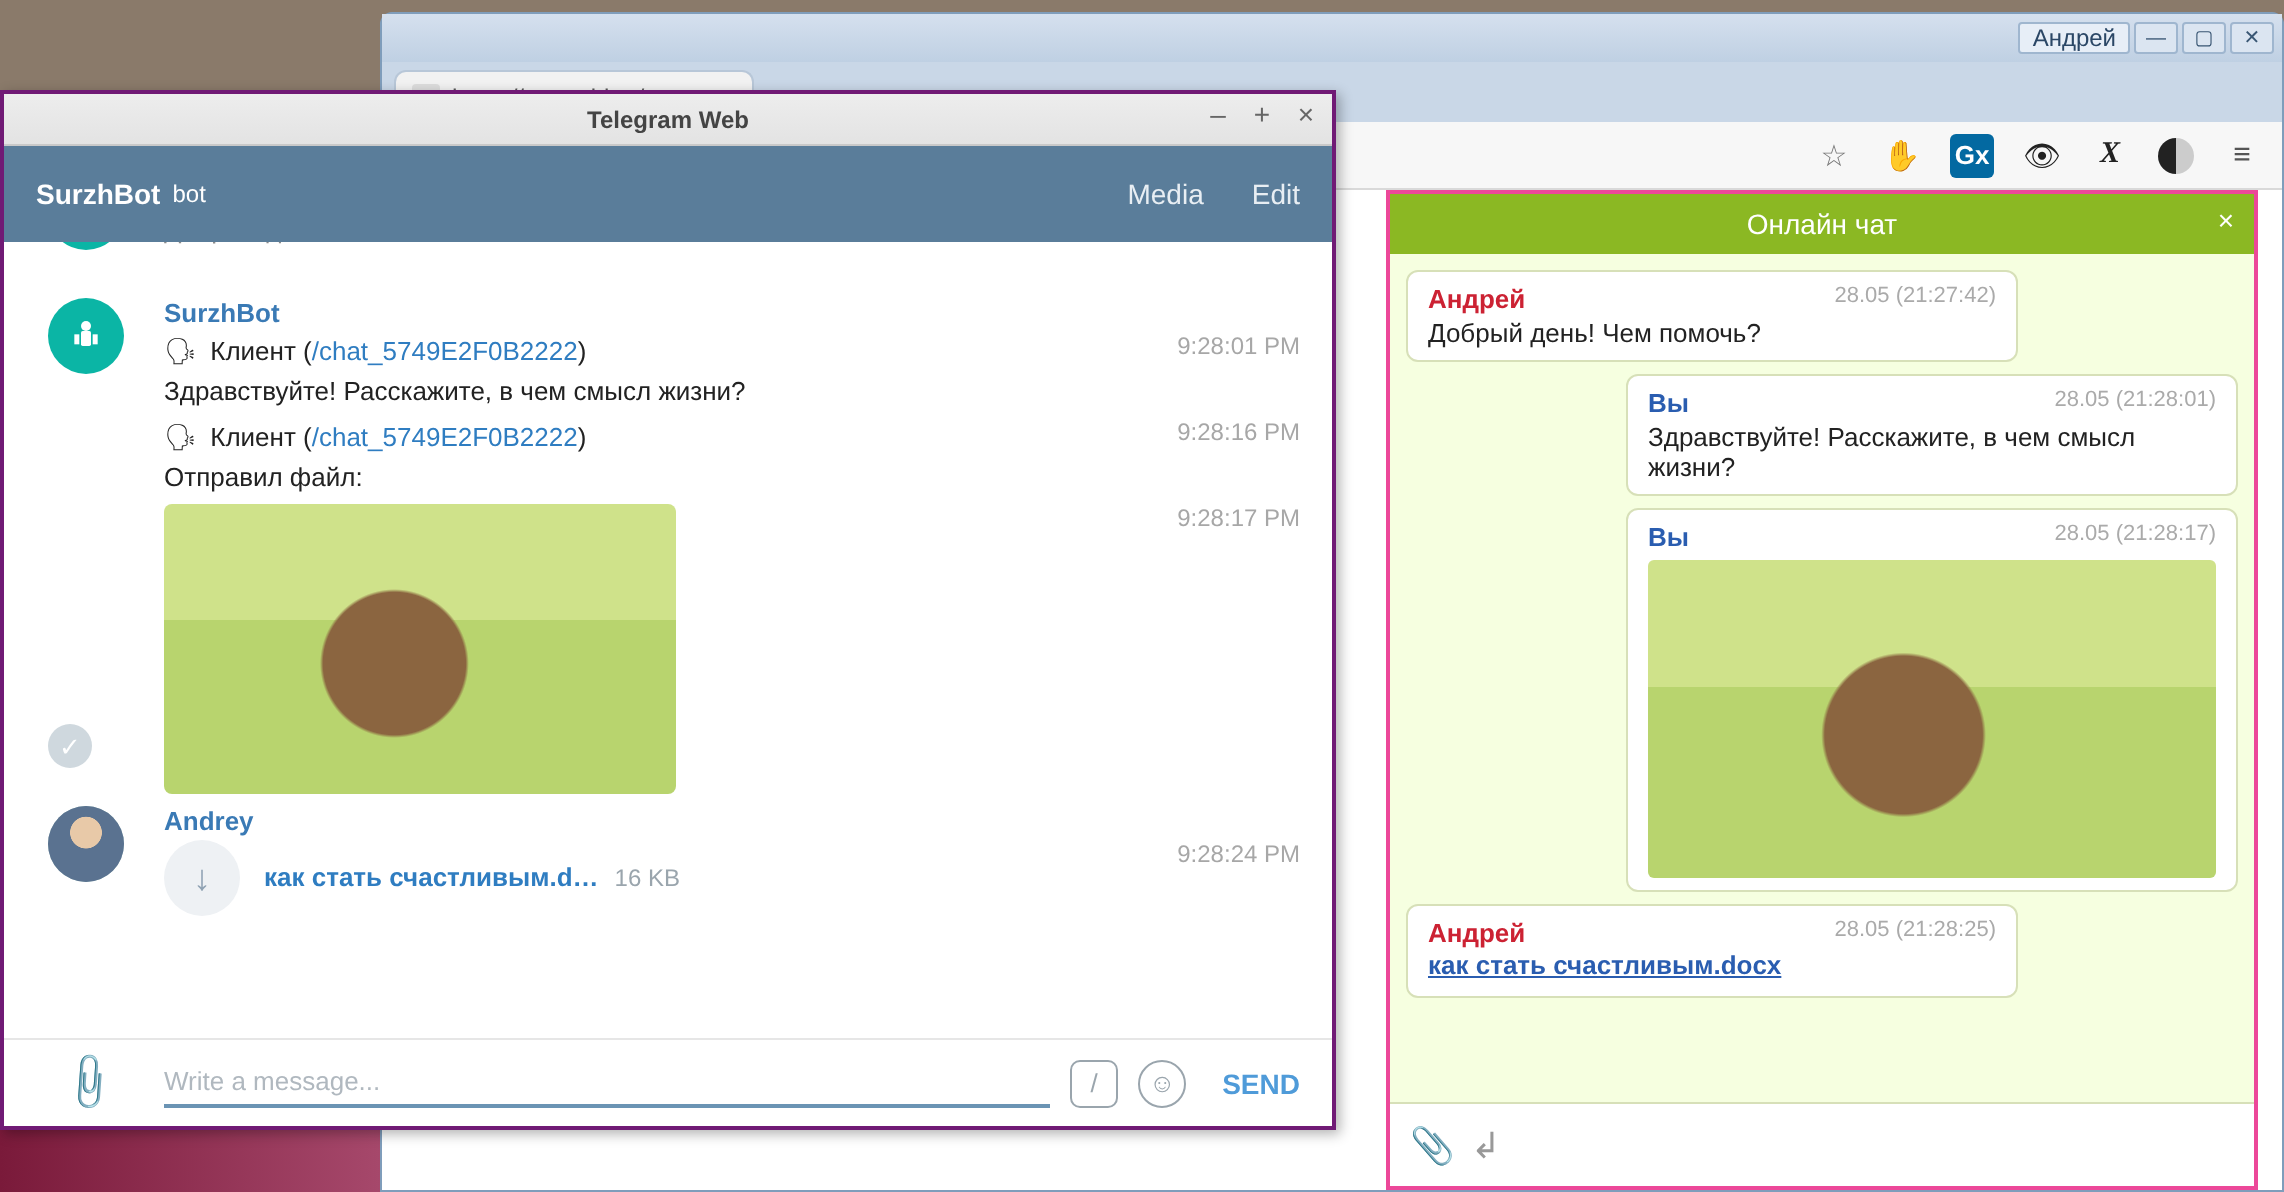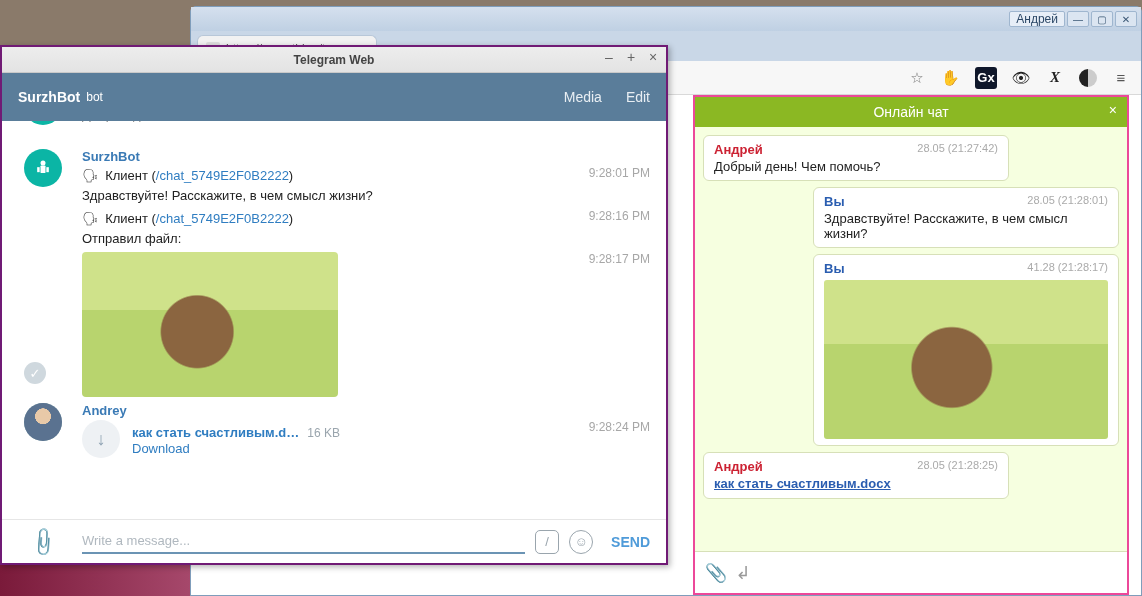--- a/index.html
+++ b/index.html
@@ -10,21 +10,21 @@
 .browser-titlebar { height: 24px; background: linear-gradient(#d5e0ee,#bfd0e3); display: flex; justify-content: flex-end; align-items: center; padding: 0 4px; gap: 2px; }
 .browser-user { font-size: 12px; color: #2b4766; padding: 0 6px; background: #e7eef7; border: 1px solid #9fb6cf; border-radius: 2px; height: 16px; line-height: 14px; }
 .win-btn { width: 22px; height: 16px; background: #dbe5f1; border: 1px solid #9fb6cf; border-radius: 2px; display: flex; align-items: center; justify-content: center; font-size: 10px; color: #3a5774; cursor: pointer; }
 .browser-tabbar { height: 30px; background: #c9d7e7; display: flex; align-items: flex-end; padding-left: 6px; }
 .browser-tab { height: 26px; background: #f2f2f2; border-radius: 6px 6px 0 0; min-width: 180px; display: flex; align-items: center; padding: 0 8px; font-size: 12px; color: #555; border: 1px solid #b8c7d8; border-bottom: none; }
 .browser-tab .favicon { width: 14px; height: 14px; background: #ddd; border-radius: 2px; margin-right: 6px; }
 .browser-toolbar { height: 34px; background: #f7f7f7; border-bottom: 1px solid #d9d9d9; display: flex; align-items: center; justify-content: flex-end; padding: 0 10px; gap: 14px; }
 .tb-icon { width: 20px; height: 20px; display: flex; align-items: center; justify-content: center; color: #555; font-size: 15px; cursor: pointer; }
 .tb-icon.star { color: #777; }
 .tb-icon.red { color: #d33; }
-.tb-icon.blue { background: #0f172a; color: #fff; border-radius: 3px; width: 22px; height: 22px; font-size: 13px; font-weight: bold; }
+.tb-icon.blue { background: #0369a1; color: #fff; border-radius: 3px; width: 22px; height: 22px; font-size: 13px; font-weight: bold; }
 .tb-icon.eye { color: #222; }
 .tb-icon.x { color: #222; font-weight: bold; font-style: italic; font-family: Georgia, serif; }
 .tb-icon.half { width: 18px; height: 18px; border-radius: 50%; background: linear-gradient(90deg,#222 50%,#ccc 50%); }
 .tb-icon.menu { color: #555; }
 .browser-content { position: absolute; top: 88px; left: 0; right: 0; bottom: 0; background: #fff; }
 
 
 .chat-widget { position: absolute; right: 12px; top: 88px; width: 436px; bottom: 0; background: #f6ffe0; border: 2px solid #ec4899; display: flex; flex-direction: column; }
 .chat-header { background: #8bb823; color: #fff; height: 30px; display: flex; align-items: center; justify-content: center; font-size: 14px; position: relative; }
 .chat-close { position: absolute; right: 10px; top: 5px; color: #fff; font-size: 14px; cursor: pointer; }
@@ -139,21 +139,21 @@
           <div class="chat-time">28.05 (21:27:42)</div>
           <div class="chat-text">Добрый день! Чем помочь?</div>
         </div>
         <div class="chat-msg right">
           <div class="chat-name blue">Вы</div>
           <div class="chat-time">28.05 (21:28:01)</div>
           <div class="chat-text">Здравствуйте! Расскажите, в чем смысл жизни?</div>
         </div>
         <div class="chat-msg right">
           <div class="chat-name blue">Вы</div>
-          <div class="chat-time">41.28 (21:28:17)</div>
+          <div class="chat-time">28.05 (21:28:17)</div>
           <div class="chat-img"></div>
         </div>
         <div class="chat-msg left"><div class="chat-name red">Андрей</div><div class="chat-time">28.05 (21:28:25)</div><a class="chat-link" href="#">как стать счастливым.docx</a></div>
       </div>
     <div class="chat-input-row">
       <span class="chat-attach">📎</span>
       <span class="chat-send">↲</span>
     </div>
   </div>
 </div>
@@ -210,21 +210,20 @@
       </div>
       <div class="tg-msg-group">
         <div class="tg-avatar user"></div>
         <div class="tg-sender">Andrey</div>
         <div class="tg-row">
           <div class="tg-time">9:28:24 PM</div>
           <div class="tg-file">
             <div class="tg-file-icon">↓</div>
             <div>
               <div><span class="tg-file-name">как стать счастливым.d…</span><span class="tg-file-size">16 KB</span></div>
-              <div class="tg-file-dl">Download</div>
             </div>
           </div>
         </div>
       </div>
     </div>
   <div class="tg-compose">
     <span class="tg-attach">📎</span>
     <input class="tg-input" placeholder="Write a message..." style="">
     <span class="tg-kbd">/</span>
     <span class="tg-emoji">☺</span>

